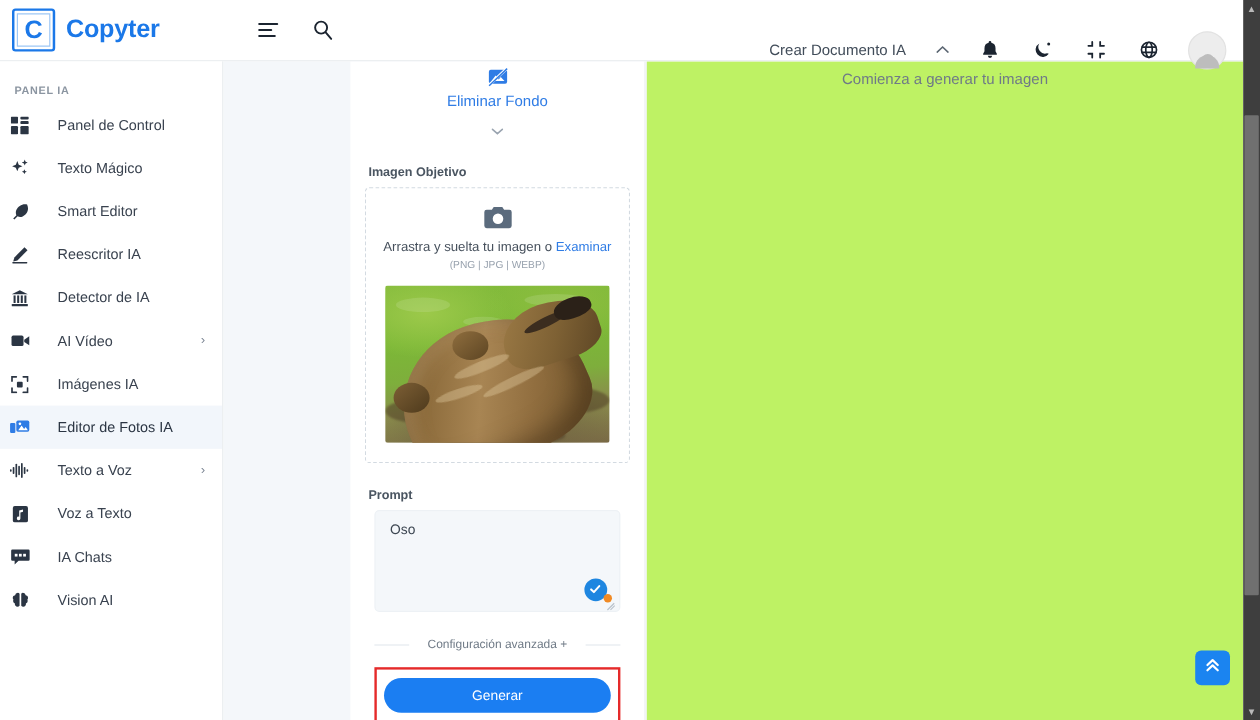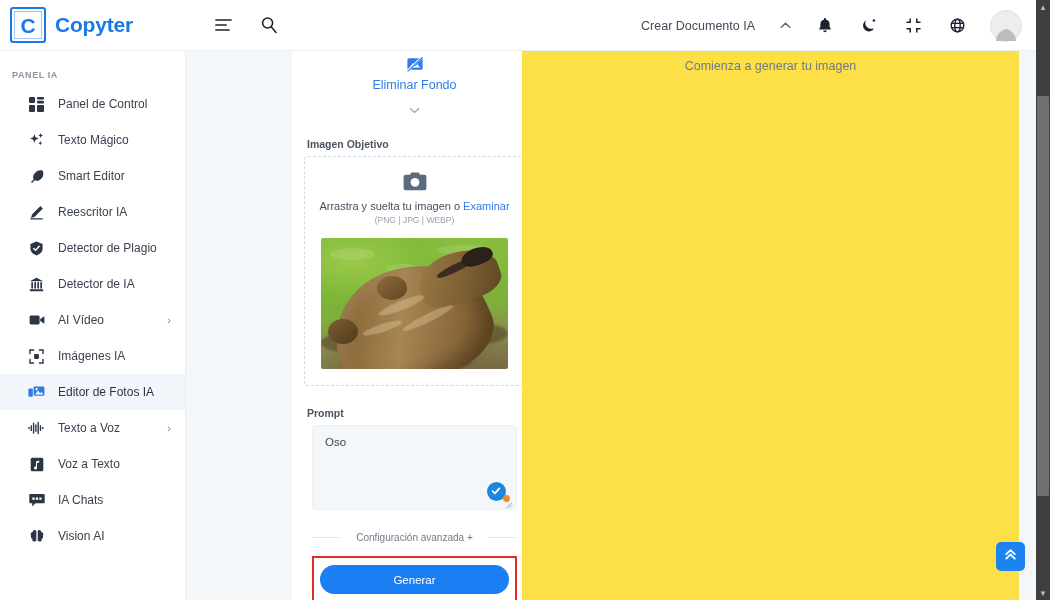--- a/index.html
+++ b/index.html
@@ -50,21 +50,21 @@
     gap: 24px;
     margin-left: 26px;
   }
   .hdr-ic {
     width: 22px; height: 22px;
     display: flex; align-items: center; justify-content: center;
     color: #1b2430;
   }
   .hdr-right {
     position: absolute;
-    right: 14px; top: 0; height: 51px;
+    right: 14px; top: 16px; height: 51px;
     display: flex; align-items: center;
     gap: 22px;
     text-align: right;
   }
   .hdr-create {
     font-size: 12.5px; color: #414c59;
     display: flex; align-items: center; gap: 24px;
   }
   .chev-up {
     display: inline-block;
@@ -101,22 +101,22 @@
   }
   .side-head {
     font-size: 9px; letter-spacing: 0.6px;
     color: #8b95a1; font-weight: bold;
     padding: 19px 0 6px 12px;
     text-transform: uppercase;
   }
   .side-item {
     display: flex; align-items: center;
     height: 36px;
-    padding-left: 28px;
-    gap: 13px;
+    padding-left: 8px;
+    gap: 23px;
     position: relative;
     cursor: pointer;
   }
   .side-item.active { background: #f2f6fb; }
   .side-ic {
     width: 17px; height: 17px;
     display: flex; align-items: center; justify-content: center;
     color: #2b3543; flex: 0 0 17px;
   }
   .side-item.active .side-ic { color: #2f7ce5; }
@@ -150,23 +150,23 @@
     left: 106px; top: 0;
     width: 246px; height: 549px;
     background: #ffffff;
     border-right: 1px solid #eceff1;
     padding: 0 12px;
     overflow: hidden;
   }
   
   #preview {
     position: absolute;
-    left: 336px; top: 0;
+    left: 353px; top: 0;
     width: 497px; height: 549px;
-    background: #fde047;
+    background: #bef264;
   }
   .preview-msg {
     text-align: center;
     font-size: 12.5px;
     color: #6f7a87;
     padding-top: 8px;
   }
 
   
   .tool-tab {
@@ -544,29 +544,20 @@
     <div class="side-item">
       <span class="side-ic">
         <svg width="15" height="15" viewBox="0 0 15 15" fill="currentColor">
           <path d="M11.4 1.1 13.9 3.6 5.5 12 2 13l1-3.5z"></path>
           <rect x="1.2" y="13.3" width="12.6" height="1.2" rx="0.6"></rect>
         </svg>
       </span>
       <span class="side-lbl">Reescritor IA</span>
     </div>
 
-    <div class="side-item">
-      <span class="side-ic">
-        <svg width="15" height="15" viewBox="0 0 15 15" fill="currentColor">
-          <path d="M7.5.6 13.6 3v4.3c0 3.4-2.4 6-6.1 7.1-3.7-1.1-6.1-3.7-6.1-7.1V3z"></path>
-          <polyline points="4.7,7.4 6.6,9.3 10.2,5.3" fill="none" stroke="#fff" stroke-width="1.4" stroke-linecap="round"></polyline>
-        </svg>
-      </span>
-      <span class="side-lbl">Detector de Plagio</span>
-    </div>
 
     <div class="side-item">
       <span class="side-ic">
         <svg width="15" height="15" viewBox="0 0 15 15" fill="currentColor">
           <polygon points="7.5,0.8 14.2,4.2 0.8,4.2"></polygon>
           <rect x="2.3" y="5.2" width="1.7" height="6.3"></rect>
             <rect x="5.3" y="5.2" width="1.7" height="6.3"></rect>
           <rect x="8.3" y="5.2" width="1.7" height="6.3"></rect>
             <rect x="11.3" y="5.2" width="1.7" height="6.3"></rect>
           <rect x="0.8" y="12.3" width="13.4" height="1.9" rx="0.5"></rect>

